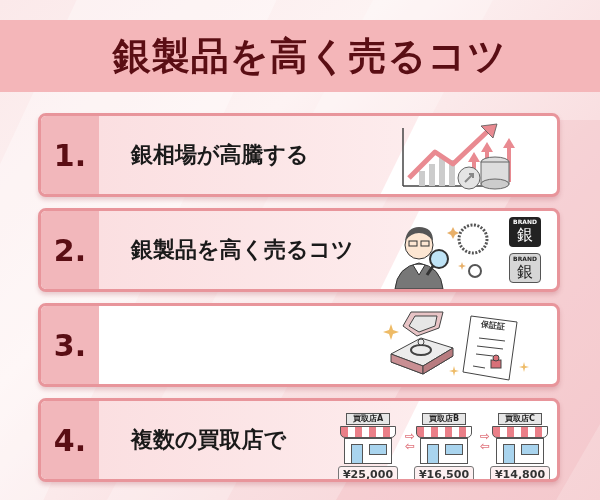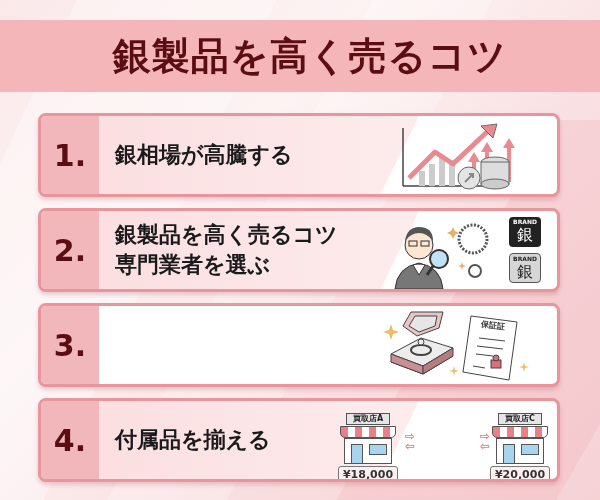--- a/index.html
+++ b/index.html
@@ -37,21 +37,21 @@
     width: 58px; height: 100%;
     background: #f2b7bb;
     display: flex; align-items: center; justify-content: center;
     font-weight: bold; font-size: 30px; color: #5a0e14;
   }
   .card .text-cell {
     position: relative;
     width: 320px; height: 100%;
     background: linear-gradient(90deg, #fbdfe1 0%, #fdeced 100%);
     clip-path: polygon(0 0, 100% 0, 88% 100%, 0 100%);
-    padding-left: 16px;
+    padding-left: 32px;
     display: flex; flex-direction: column; justify-content: center;
   }
   .card .line {
     font-weight: bold; font-size: 22px; color: #1a1a1a; line-height: 30px; white-space: nowrap;
   }
   .card .illus {
     position: absolute; right: 0; top: 0; width: 180px; height: 100%;
   }
   .c1 { top: 113px; }
   .c2 { top: 208px; }
@@ -122,21 +122,20 @@
       <circle cx="92" cy="62" r="11" fill="#e4e4e4" stroke="#666"></circle>
       <path d="M88 66 L96 58 M92 58 L96 58 L96 62" stroke="#888" stroke-width="2" fill="none"></path>
     </svg>
   </div>
 </div>
 
 <div class="card c2">
   <div class="num-cell">2.</div>
   <div class="text-cell">
     <div class="line">銀製品を高く売るコツ</div>
-    <div class="line">専門業者を選ぶ</div>
   </div>
   <div class="illus">
     <svg width="180" height="78" viewBox="0 0 180 78">
       <path d="M18 78 Q20 56 42 52 Q64 56 66 78 Z" fill="#777" stroke="#333"></path>
       <path d="M36 54 L42 64 L48 54" fill="#fff" stroke="#333"></path>
       <circle cx="42" cy="34" r="14" fill="#fde6d2" stroke="#333"></circle>
       <path d="M28 30 Q30 16 42 16 Q56 16 56 30 Q50 22 42 22 Q34 22 28 30Z" fill="#555"></path>
       <rect x="32" y="30" width="8" height="5" fill="none" stroke="#333"></rect>
       <rect x="44" y="30" width="8" height="5" fill="none" stroke="#333"></rect>
       <circle cx="62" cy="48" r="9" fill="#bfe3f5" stroke="#333" stroke-width="2"></circle>
@@ -180,37 +179,46 @@
       <polygon points="76,64 77,60 78,64 82,65 78,66 77,70 76,66 72,65" fill="#eebb66"></polygon>
       <polygon points="146,60 147,56 148,60 152,61 148,62 147,66 146,62 142,61" fill="#eebb66"></polygon>
     </svg>
     <div style="position:absolute;left:104px;top:14px;font-size:8px;font-weight:bold;color:#333;transform:rotate(7deg);">保証証</div>
   </div>
 </div>
 
 <div class="card c4">
   <div class="num-cell">4.</div>
   <div class="text-cell">
-    <div class="line">付属品を揃える</div>
+    <div class="line">複数の買取店で</div>
   </div>
   <div class="shops">
     <div class="shop" style="left:0;">
       <div class="sign">買取店A</div>
       <div class="awning"></div>
       <div class="body">
           <div class="door"></div>
           <div class="win"></div>
         </div>
-      <div class="price">¥18,000</div>
+      <div class="price">¥25,000</div>
     </div>
     <div class="arrows" style="left:62px;">⇨<br>⇦</div>
+    <div class="shop" style="left:76px;">
+      <div class="sign">買取店B</div>
+      <div class="awning"></div>
+      <div class="body">
+          <div class="door"></div>
+          <div class="win"></div>
+        </div>
+      <div class="price">¥16,500</div>
+    </div>
     <div class="arrows" style="left:137px;">⇨<br>⇦</div>
     <div class="shop" style="left:152px;">
       <div class="sign">買取店C</div>
       <div class="awning"></div>
       <div class="body">
           <div class="door"></div>
           <div class="win"></div>
         </div>
-      <div class="price">¥20,000</div>
+      <div class="price">¥14,800</div>
     </div>
   </div>
 </div>
 
 </body></html>

